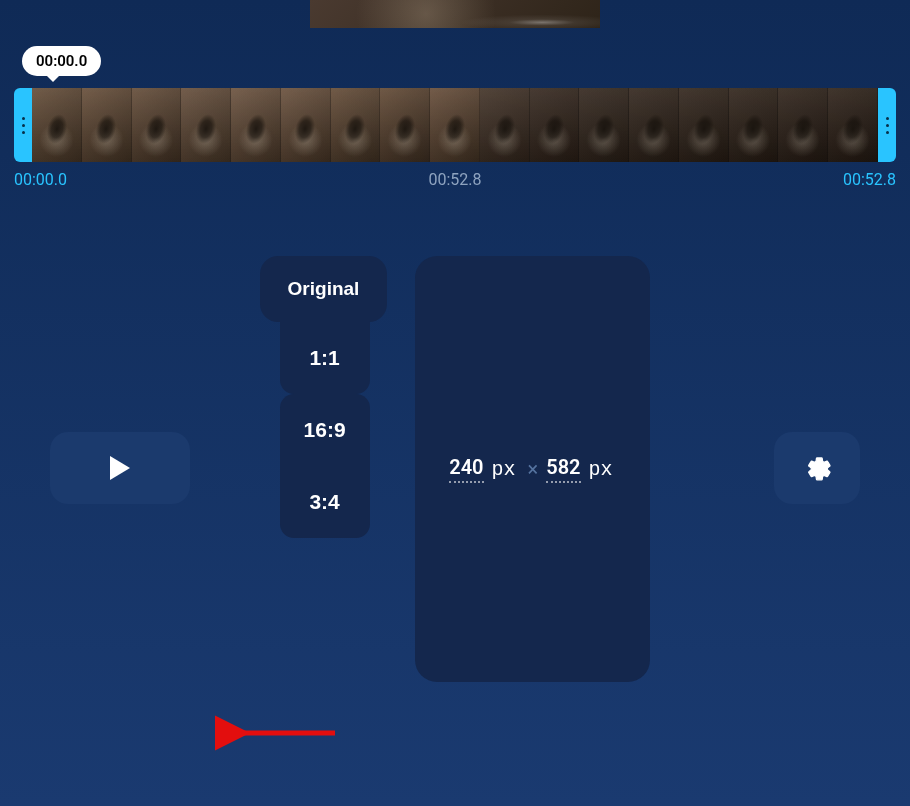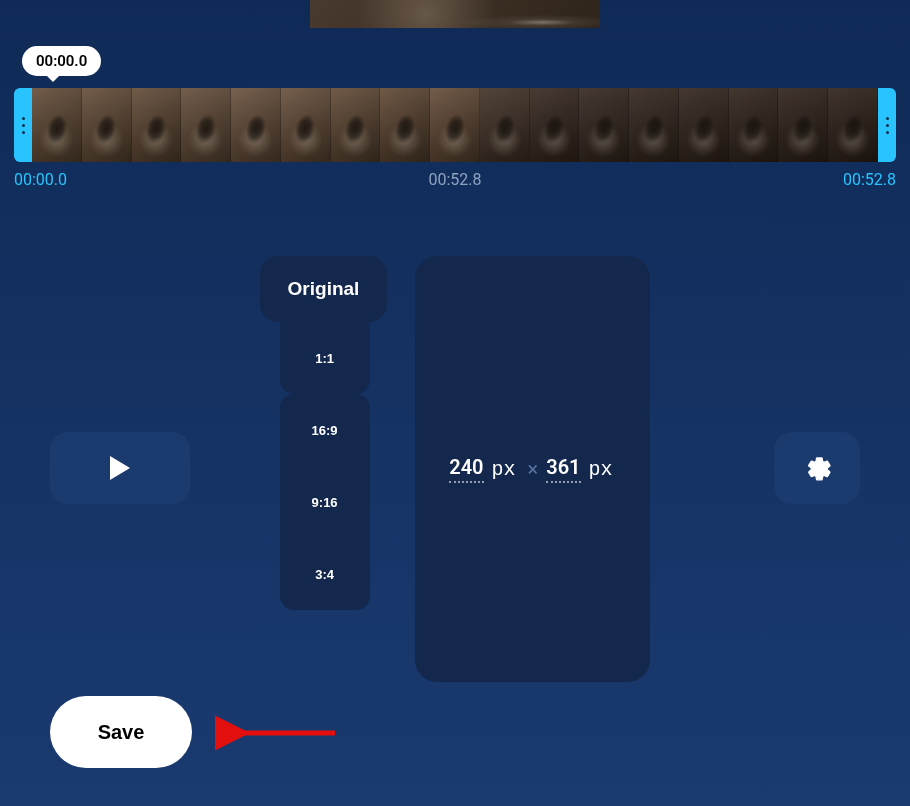--- a/index.html
+++ b/index.html
@@ -214,21 +214,21 @@
   .ratio-list {
     margin-top: 0px;
     margin-left: 20px;
     display: flex;
     flex-direction: column;
   }
   .ratio-item {
     background: var(--panel);
     color: #fff;
     font-weight: 700;
-    font-size: 13px;
+    font-size: 21px;
     width: 90px;
     height: 72px;
     display: flex;
     align-items: center;
     justify-content: center;
     border: none;
     cursor: pointer;
   }
   .ratio-item:first-child { border-radius: 0 0 14px 14px; height: 72px; }
   .ratio-item:nth-child(2) { border-radius: 14px 14px 0 0; margin-top: 0px; }
@@ -356,35 +356,33 @@
   </button>
 
   <div class="center-row">
     <div class="aspect-col">
       <div class="tab-row">
         <button class="tab">Original</button>
       </div>
       <div class="ratio-list">
         <button class="ratio-item">1:1</button>
         <button class="ratio-item">16:9</button>
-        <button class="ratio-item">9:16</button>
         <button class="ratio-item">3:4</button>
       </div>
     </div>
 
     <div class="dims-panel">
       <span class="val">240</span>
       <span class="unit">px</span>
       <span class="x">×</span>
-      <span class="val">361</span>
+      <span class="val">582</span>
       <span class="unit">px</span>
     </div>
   </div>
 
-  <button class="save-btn">Save</button>
 
   <svg class="arrow-overlay" width="130" height="50" viewBox="0 0 130 50">
     <defs>
       <marker id="ah" markerWidth="14" markerHeight="14" refX="3" refY="7" orient="auto">
         <path d="M14 0 L0 7 L14 14 Z" fill="#e30e0e"></path>
       </marker>
     </defs>
     <line x1="120" y1="25" x2="20" y2="25" stroke="#e30e0e" stroke-width="5" marker-end="url(#ah)"></line>
   </svg>
 </div>

